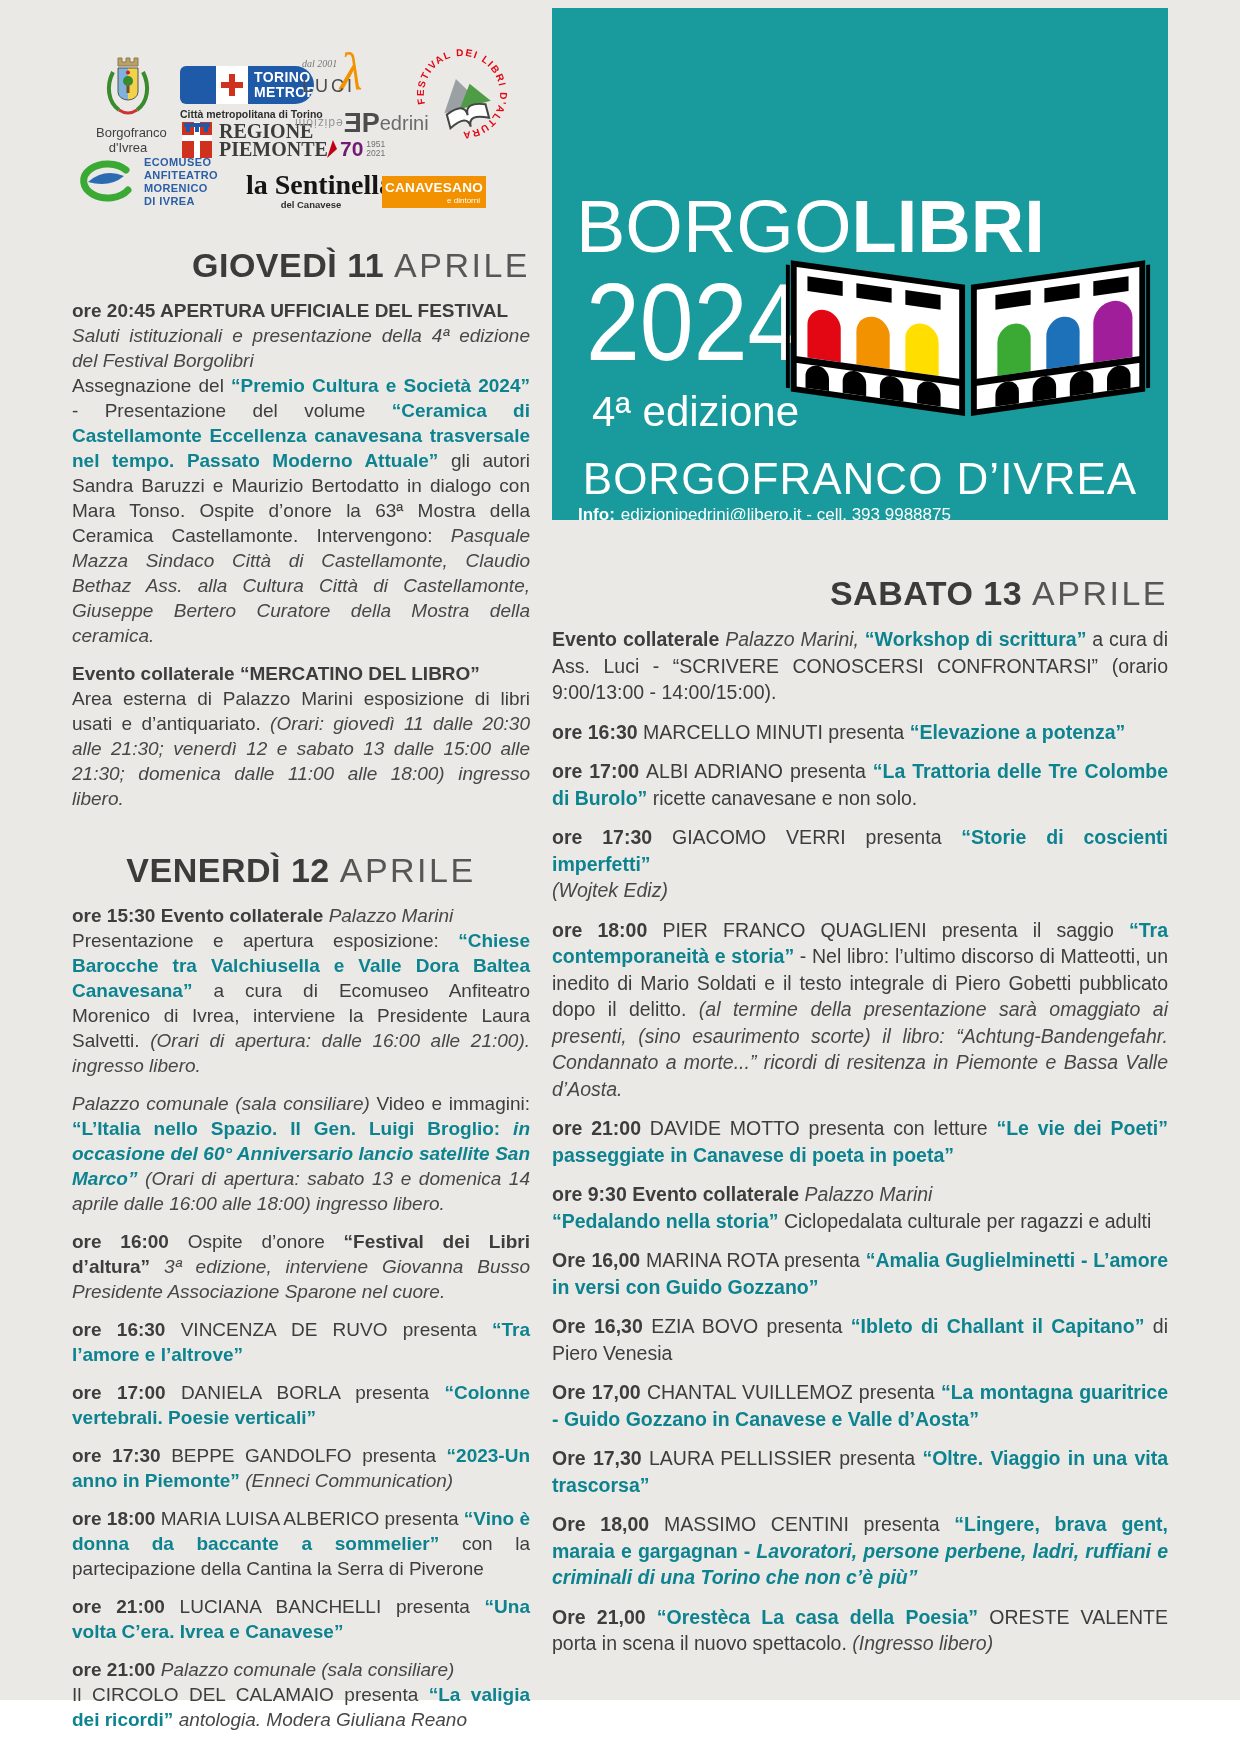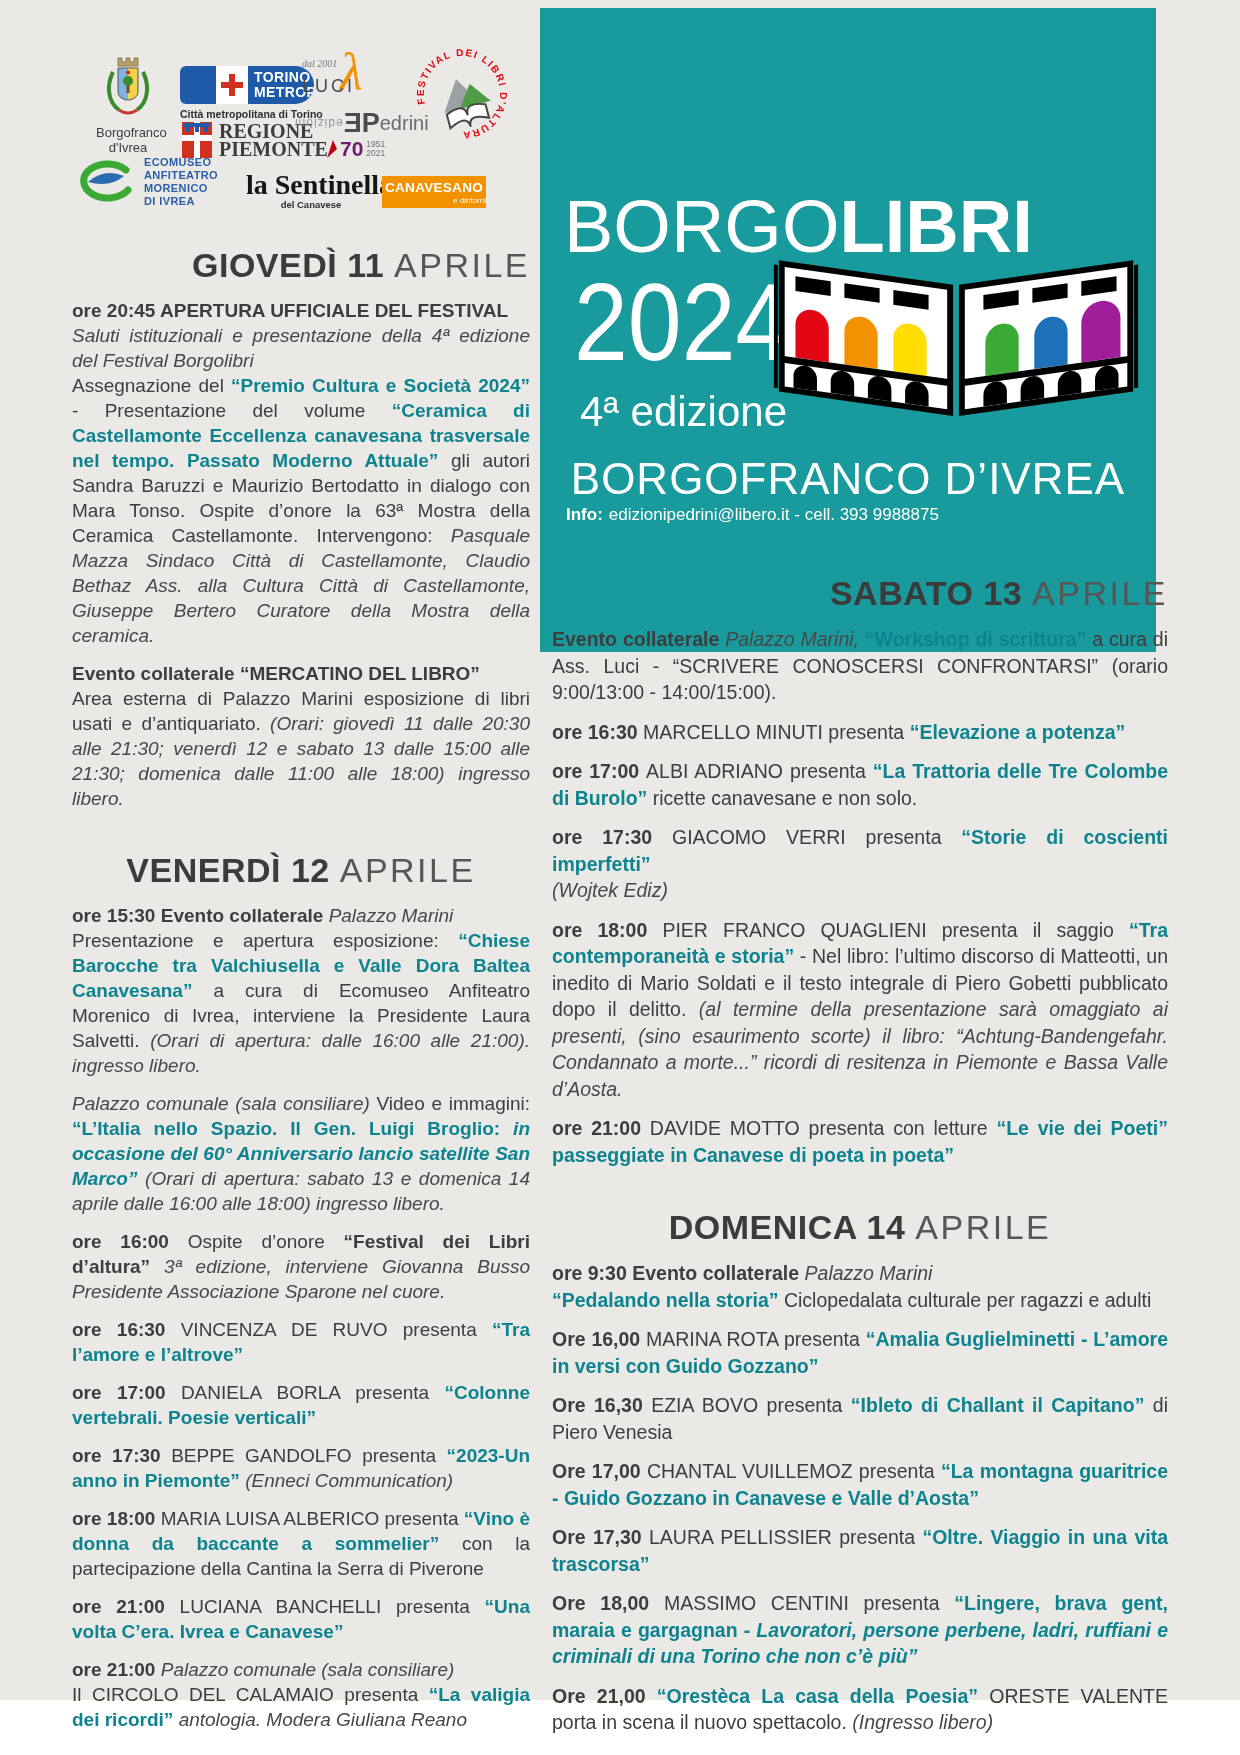--- a/index.html
+++ b/index.html
@@ -37,24 +37,24 @@
   .ped-anni{font-size:21px;font-weight:bold;color:#701a75;}
   .ped-years{font-size:8.5px;line-height:9px;color:#6f6f6f;}
   .altura{position:absolute;left:416px;top:48px;}
   .ecomuseo{position:absolute;left:76px;top:156px;display:flex;align-items:center;gap:8px;}
   .eco-text{font-size:11px;font-weight:bold;color:#2b5ea7;line-height:13px;letter-spacing:.4px;}
   .sentinella{position:absolute;left:246px;top:170px;text-align:center;width:130px;}
   .sent-name{font-family:"Liberation Serif",serif;font-weight:bold;font-size:28px;line-height:29px;color:#151515;white-space:nowrap;}
   .sent-sub{font-size:9.5px;font-weight:bold;color:#2e2e2e;}
   .canavesano{position:absolute;left:382px;top:176px;width:104px;background:var(--logo-orange);color:#fff;padding:4px 0 3px;}
   .can-name{font-size:13.5px;font-weight:bold;text-align:center;letter-spacing:.3px;}
-  .can-sub{font-size:8px;text-align:right;padding-right:0;margin-top:1px;}
+  .can-sub{font-size:8px;text-align:right;padding-right:6px;margin-top:1px;}
 
   
-  .banner{position:absolute;left:540px;top:8px;width:616px;height:644px;background:var(--banner-teal);color:#fff;overflow:hidden;}
+  .banner{position:absolute;left:552px;top:8px;width:616px;height:512px;background:var(--banner-teal);color:#fff;overflow:hidden;}
   .bl-title{position:absolute;left:24px;top:182px;font-size:74px;line-height:74px;white-space:nowrap;letter-spacing:0;}
   .bl-title .t1{font-weight:normal;}
   .bl-title .t2{font-weight:bold;}
   .bl-year{position:absolute;left:34px;top:264px;font-size:110px;line-height:100px;transform:scaleX(.88);transform-origin:left top;}
   .bl-edition{position:absolute;left:40px;top:380px;font-size:42px;}
   .book{position:absolute;right:14px;top:252px;width:372px;height:186px;}
   .bl-location{position:absolute;left:0;width:100%;top:446px;text-align:center;font-size:44px;letter-spacing:1px;white-space:nowrap;}
   .bl-info{position:absolute;left:26px;top:497px;font-size:17px;white-space:nowrap;}
   .bl-info .lbl{font-weight:bold;}
   .bl-info .txt{margin-left:6px;}
@@ -263,21 +263,20 @@
     <p class="event"><span class="seg-b">ore 21:00 </span><span class="seg-it">Palazzo comunale (sala consiliare)</span><br><span class="seg-r">Il CIRCOLO DEL CALAMAIO presenta </span><span class="seg-bt">“La valigia dei ricordi” </span><span class="seg-it">antologia. Modera Giuliana Reano</span></p>
   </div>
 <div class="right-col">
     <div class="day-heading"><span class="day-bold">SABATO 13 </span><span class="day-month">APRILE</span></div>
     <p class="event"><span class="seg-b">Evento collaterale </span><span class="seg-it">Palazzo Marini, </span><span class="seg-bt">“Workshop di scrittura”</span><span class="seg-r"> a cura di Ass. Luci - “SCRIVERE CONOSCERSI CONFRONTARSI” (orario 9:00/13:00 - 14:00/15:00).</span></p>
     <p class="event"><span class="seg-b">ore 16:30 </span><span class="seg-r">MARCELLO MINUTI presenta </span><span class="seg-bt">“Elevazione a potenza”</span></p>
     <p class="event"><span class="seg-b">ore 17:00 </span><span class="seg-r">ALBI ADRIANO presenta </span><span class="seg-bt">“La Trattoria delle Tre Colombe di Burolo”</span><span class="seg-r"> ricette canavesane e non solo.</span></p>
     <p class="event"><span class="seg-b">ore 17:30 </span><span class="seg-r">GIACOMO VERRI presenta </span><span class="seg-bt">“Storie di coscienti imperfetti”</span><br><span class="seg-it">(Wojtek Ediz)</span></p>
     <p class="event"><span class="seg-b">ore 18:00 </span><span class="seg-r">PIER FRANCO QUAGLIENI presenta il saggio </span><span class="seg-bt">“Tra contemporaneità e storia”</span><span class="seg-r"> - Nel libro: l’ultimo discorso di Matteotti, un inedito di Mario Soldati e il testo integrale di Piero Gobetti pubblicato dopo il delitto. </span><span class="seg-it">(al termine della presentazione sarà omaggiato ai presenti, (sino esaurimento scorte) il libro: “Achtung-Bandengefahr. Condannato a morte...” ricordi di resitenza in Piemonte e Bassa Valle d’Aosta.</span></p>
     <p class="event"><span class="seg-b">ore 21:00 </span><span class="seg-r">DAVIDE MOTTO presenta con letture </span><span class="seg-bt">“Le vie dei Poeti” passeggiate in Canavese di poeta in poeta”</span></p>
-    <div class="day-heading"><span class="day-bold">DOMENICA 14 </span><span class="day-month">APRILE</span></div>
     <p class="event"><span class="seg-b">ore 9:30 Evento collaterale </span><span class="seg-it">Palazzo Marini</span><br><span class="seg-bt">“Pedalando nella storia”</span><span class="seg-r"> Ciclopedalata culturale per ragazzi e adulti</span></p>
     <p class="event"><span class="seg-b">Ore 16,00 </span><span class="seg-r">MARINA ROTA presenta </span><span class="seg-bt">“Amalia Guglielminetti - L’amore in versi con Guido Gozzano”</span></p>
     <p class="event"><span class="seg-b">Ore 16,30 </span><span class="seg-r">EZIA BOVO presenta </span><span class="seg-bt">“Ibleto di Challant il Capitano”</span><span class="seg-r"> di Piero Venesia</span></p>
     <p class="event"><span class="seg-b">Ore 17,00 </span><span class="seg-r">CHANTAL VUILLEMOZ presenta </span><span class="seg-bt">“La montagna guaritrice - Guido Gozzano in Canavese e Valle d’Aosta”</span></p>
     <p class="event"><span class="seg-b">Ore 17,30 </span><span class="seg-r">LAURA PELLISSIER presenta </span><span class="seg-bt">“Oltre. Viaggio in una vita trascorsa”</span></p>
     <p class="event"><span class="seg-b">Ore 18,00 </span><span class="seg-r">MASSIMO CENTINI presenta </span><span class="seg-bt">“Lingere, brava gent, maraia e gargagnan - </span><span class="seg-bit">Lavoratori, persone perbene, ladri, ruffiani e criminali di una Torino che non c’è più”</span></p>
     <p class="event"><span class="seg-b">Ore 21,00 </span><span class="seg-bt">“Orestèca La casa della Poesia”</span><span class="seg-r"> ORESTE VALENTE porta in scena il nuovo spettacolo. </span><span class="seg-it">(Ingresso libero)</span></p>
   </div>
 
 </body></html>

